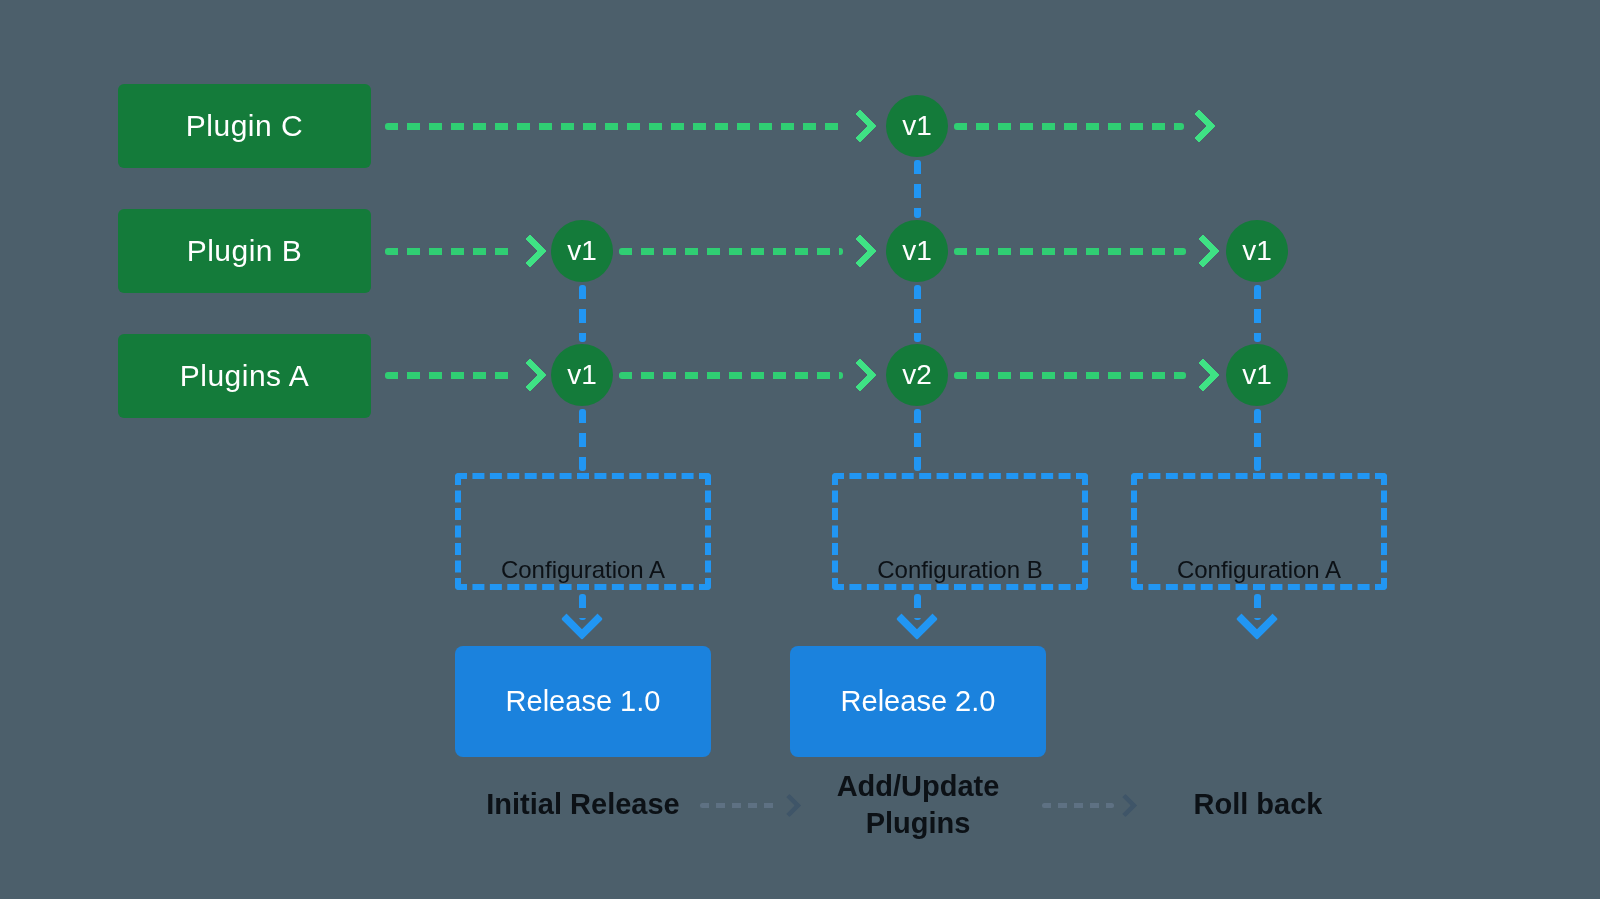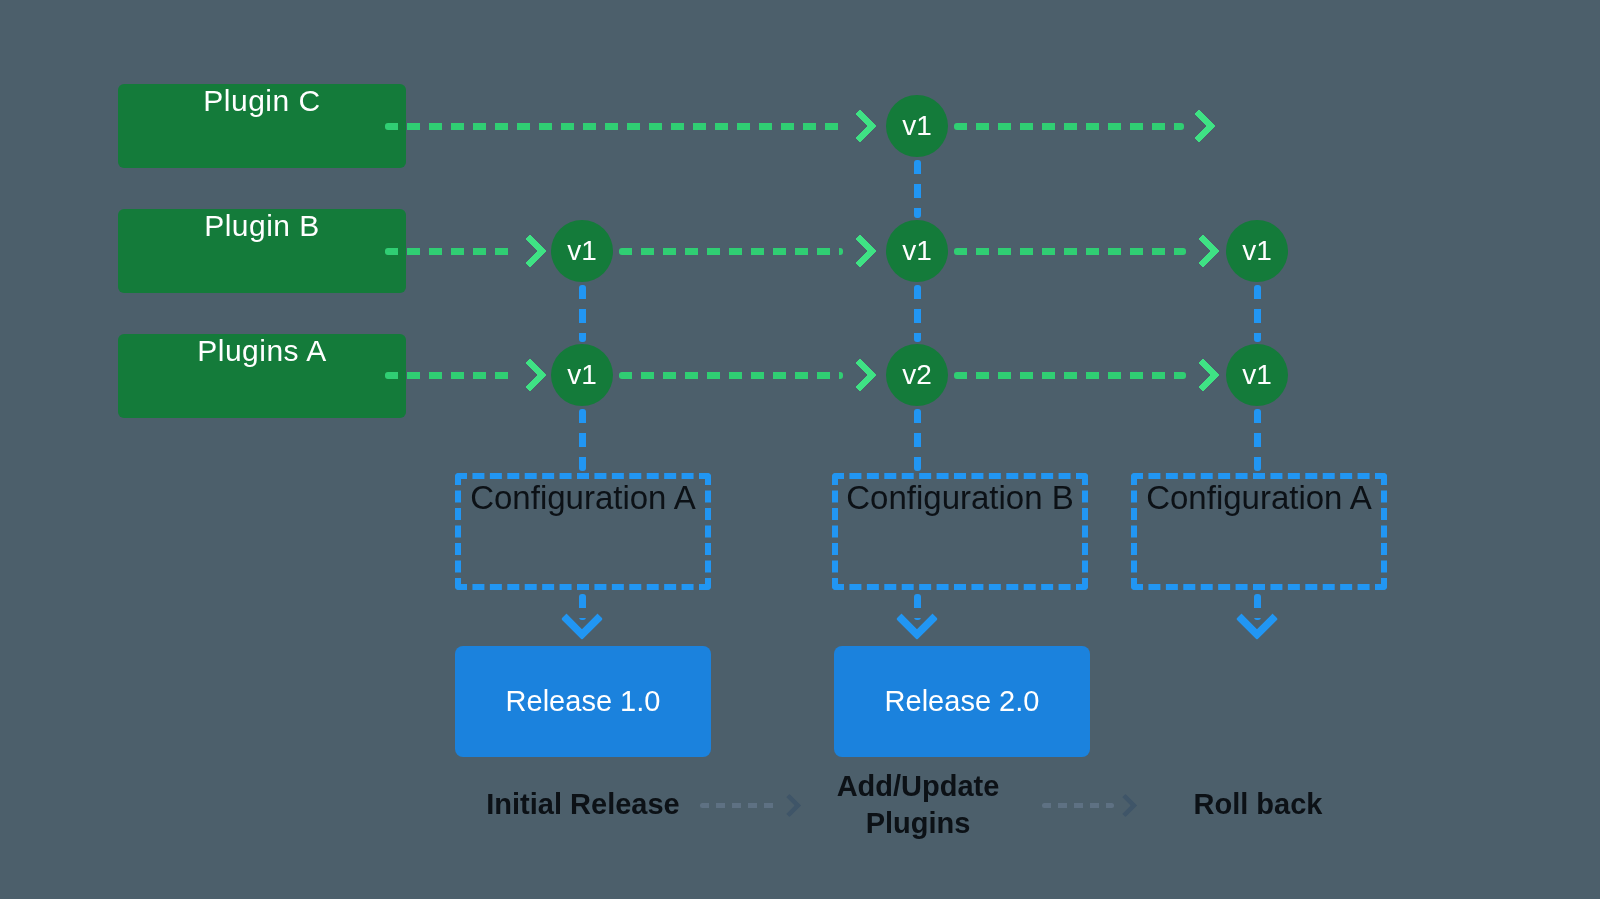--- a/index.html
+++ b/index.html
@@ -12,25 +12,26 @@
     position: relative;
     width: 1600px;
     height: 899px;
     background: var(--background, #4C5F6B);
     overflow: hidden;
   }
   
   .plugin-box {
     position: absolute;
     left: 118px;
-    width: 288px;
+    width: 253px;
     height: 84px;
     background: var(--plugin-box, #147B3A);
     border-radius: 6px;
     display: flex;
+    align-items: center;
     justify-content: center;
     color: var(--text-light, #FFFFFF);
     font-size: 30px;
     letter-spacing: 0.5px;
   }
   
   .vnode {
     position: absolute;
     width: 62px;
     height: 62px;
@@ -71,24 +72,24 @@
   .gray-head  { color: var(--stage-arrow-head, #3F5568); }
   
   .config-box {
     position: absolute;
     top: 473px;
     width: 256px;
     height: 117px;
     border: 6px dashed var(--blue, #2196F3);
     border-radius: 4px;
     display: flex;
-    align-items: flex-start;
+    align-items: flex-end;
     justify-content: center;
     color: var(--text-dark, #0C1116);
-    font-size: 33px;
+    font-size: 24px;
   }
   
   .release-box {
     position: absolute;
     top: 646px;
     width: 256px;
     height: 111px;
     background: var(--release-box, #1B82DD);
     border-radius: 8px;
     display: flex;
@@ -186,21 +187,21 @@
   <div class="vdash" style="left:579px; top:594px; height:26px"></div>
   <span class="chev down blue-head" style="left:567px; top:604px"></span>
   <div class="vdash" style="left:914px; top:594px; height:26px"></div>
   <span class="chev down blue-head" style="left:902px; top:604px"></span>
   <div class="vdash" style="left:1254px; top:594px; height:26px"></div>
   <span class="chev down blue-head" style="left:1242px; top:604px"></span>
 
   <div class="release-box" style="left:455px">
     <span>Release 1.0</span>
   </div>
-  <div class="release-box" style="left:834px">
+  <div class="release-box" style="left:790px">
     <span>Release 2.0</span>
   </div>
 
   <div class="stage-label" style="left:433px; top:786px; width:300px">Initial Release</div>
   <div class="stage-label" style="left:798px; top:768px; width:240px">Add/Update Plugins</div>
   <div class="stage-label" style="left:1108px; top:786px; width:300px">Roll back</div>
 
   <div class="hdash gray" style="left:700px; top:803px; width:78px"></div>
   <span class="chev small gray-head" style="left:781px; top:797px"></span>
   <div class="hdash gray" style="left:1042px; top:803px; width:72px"></div>

